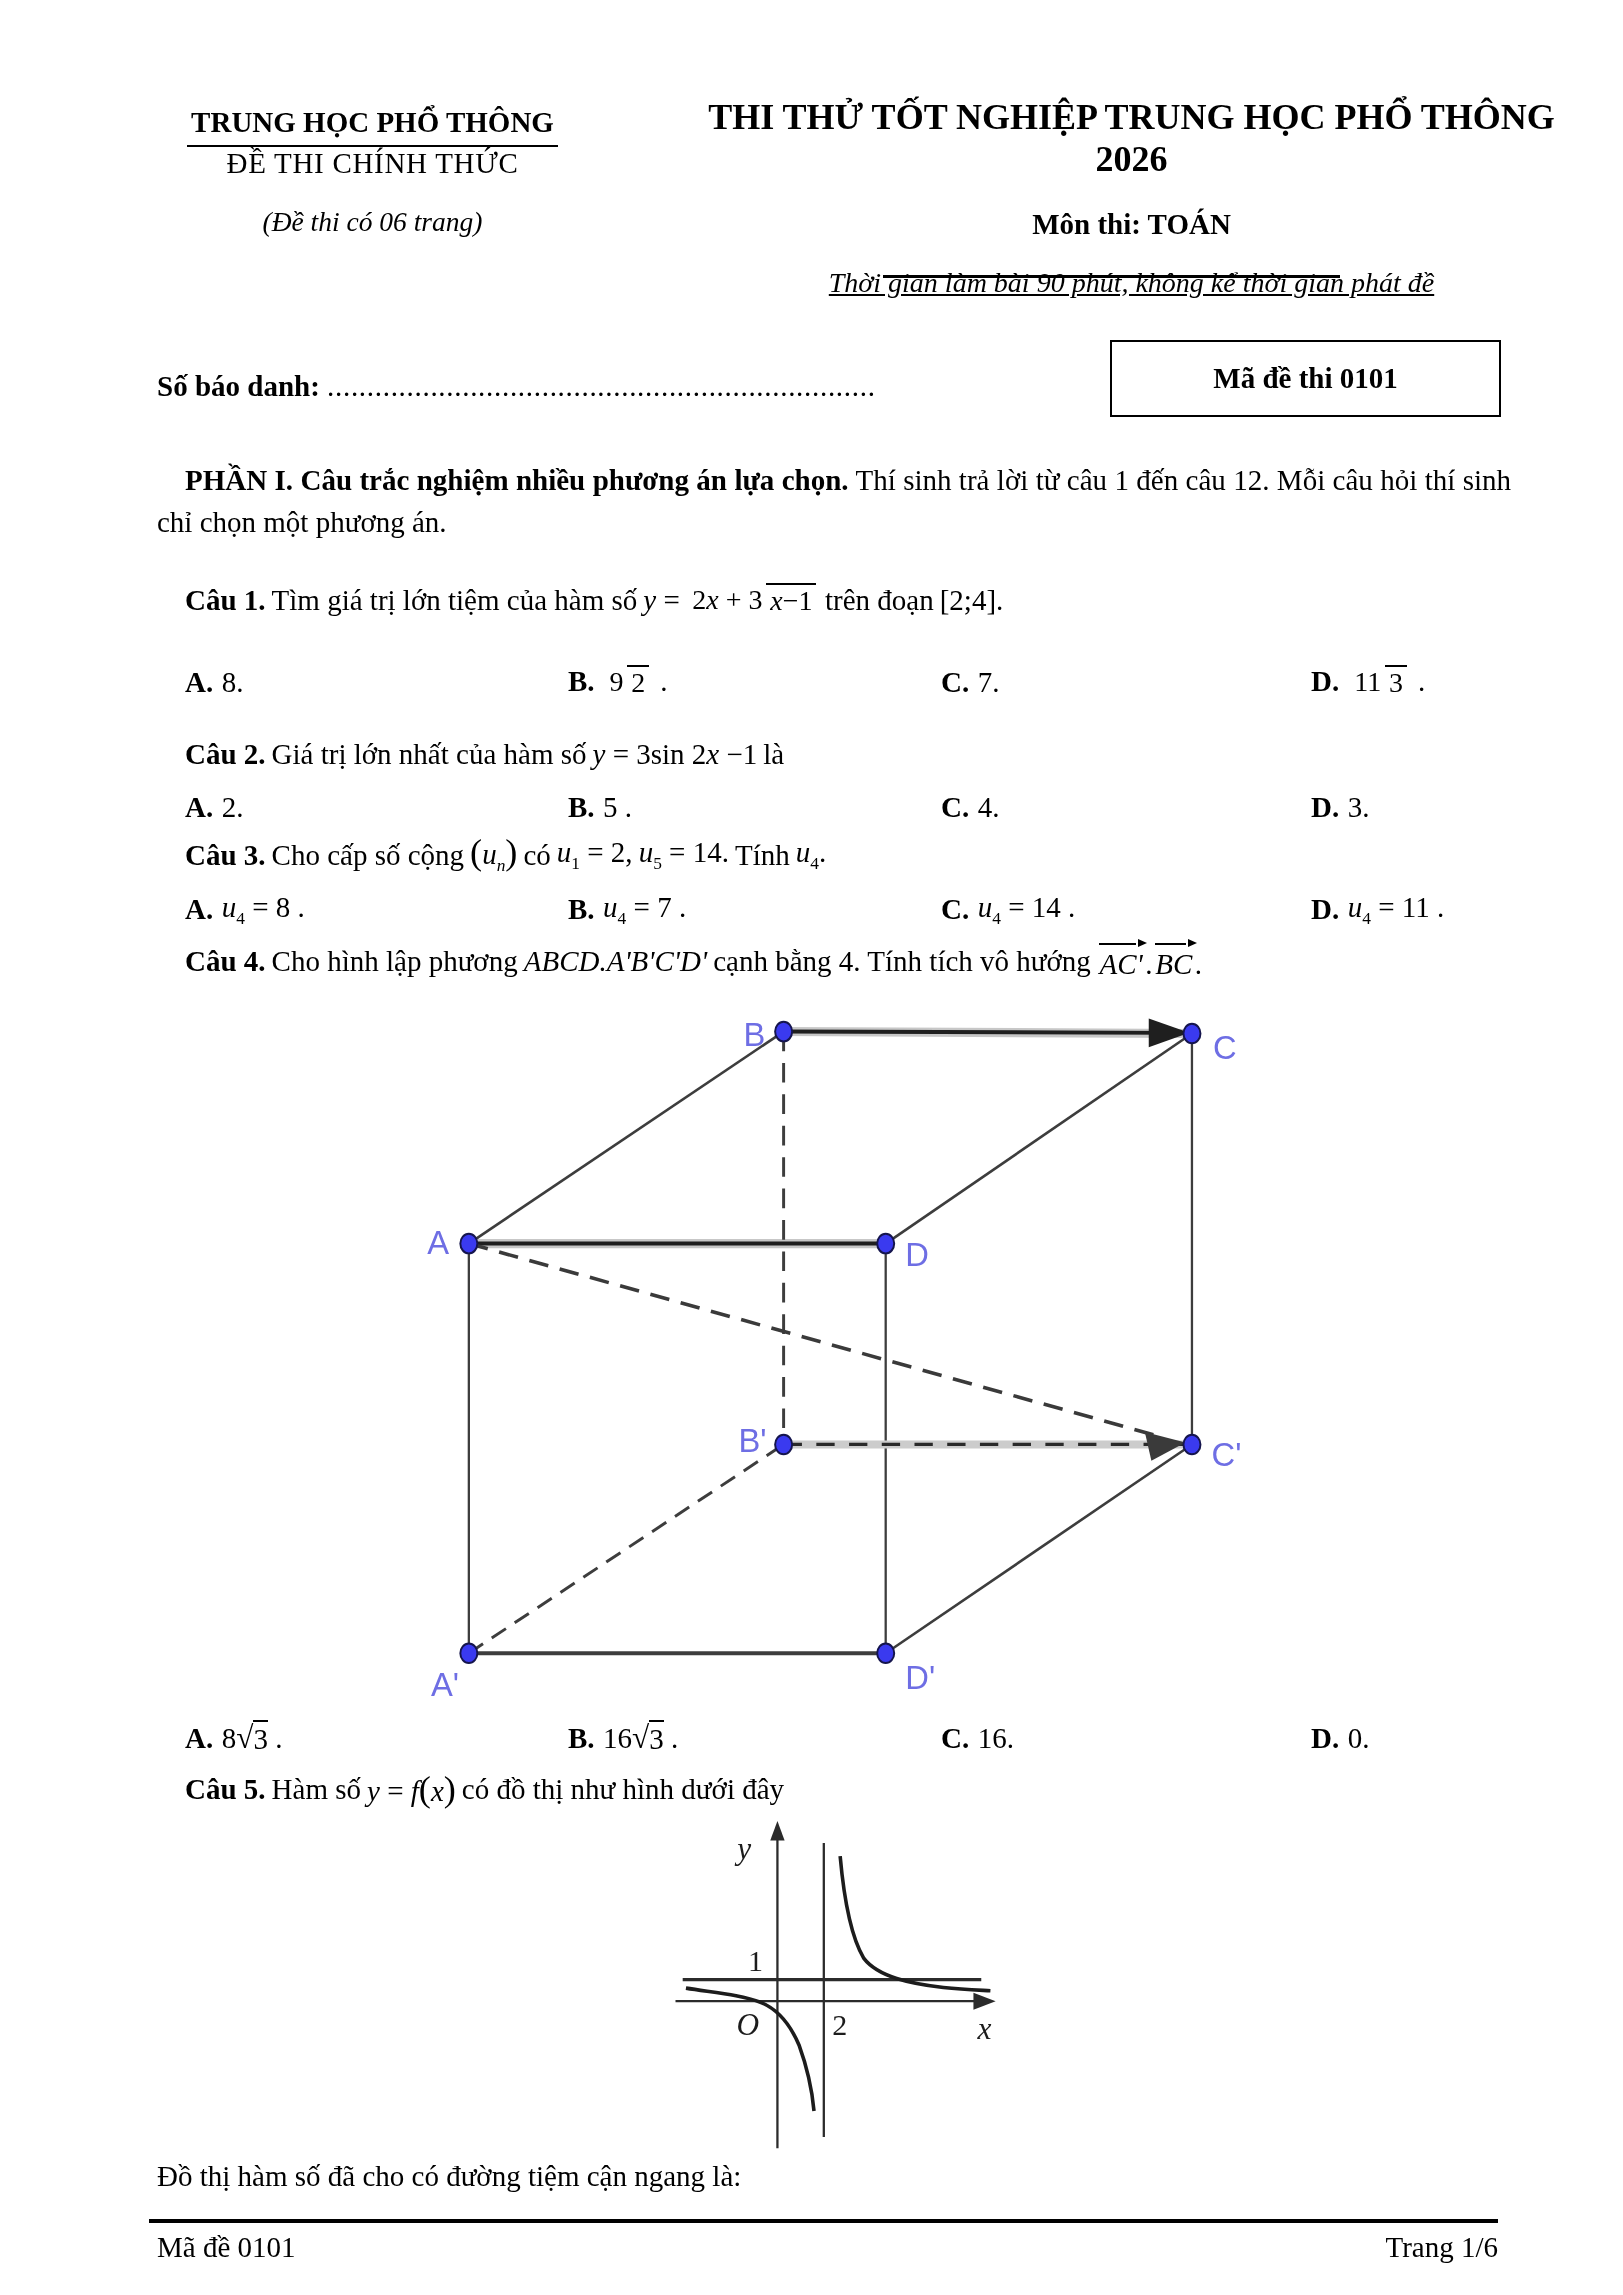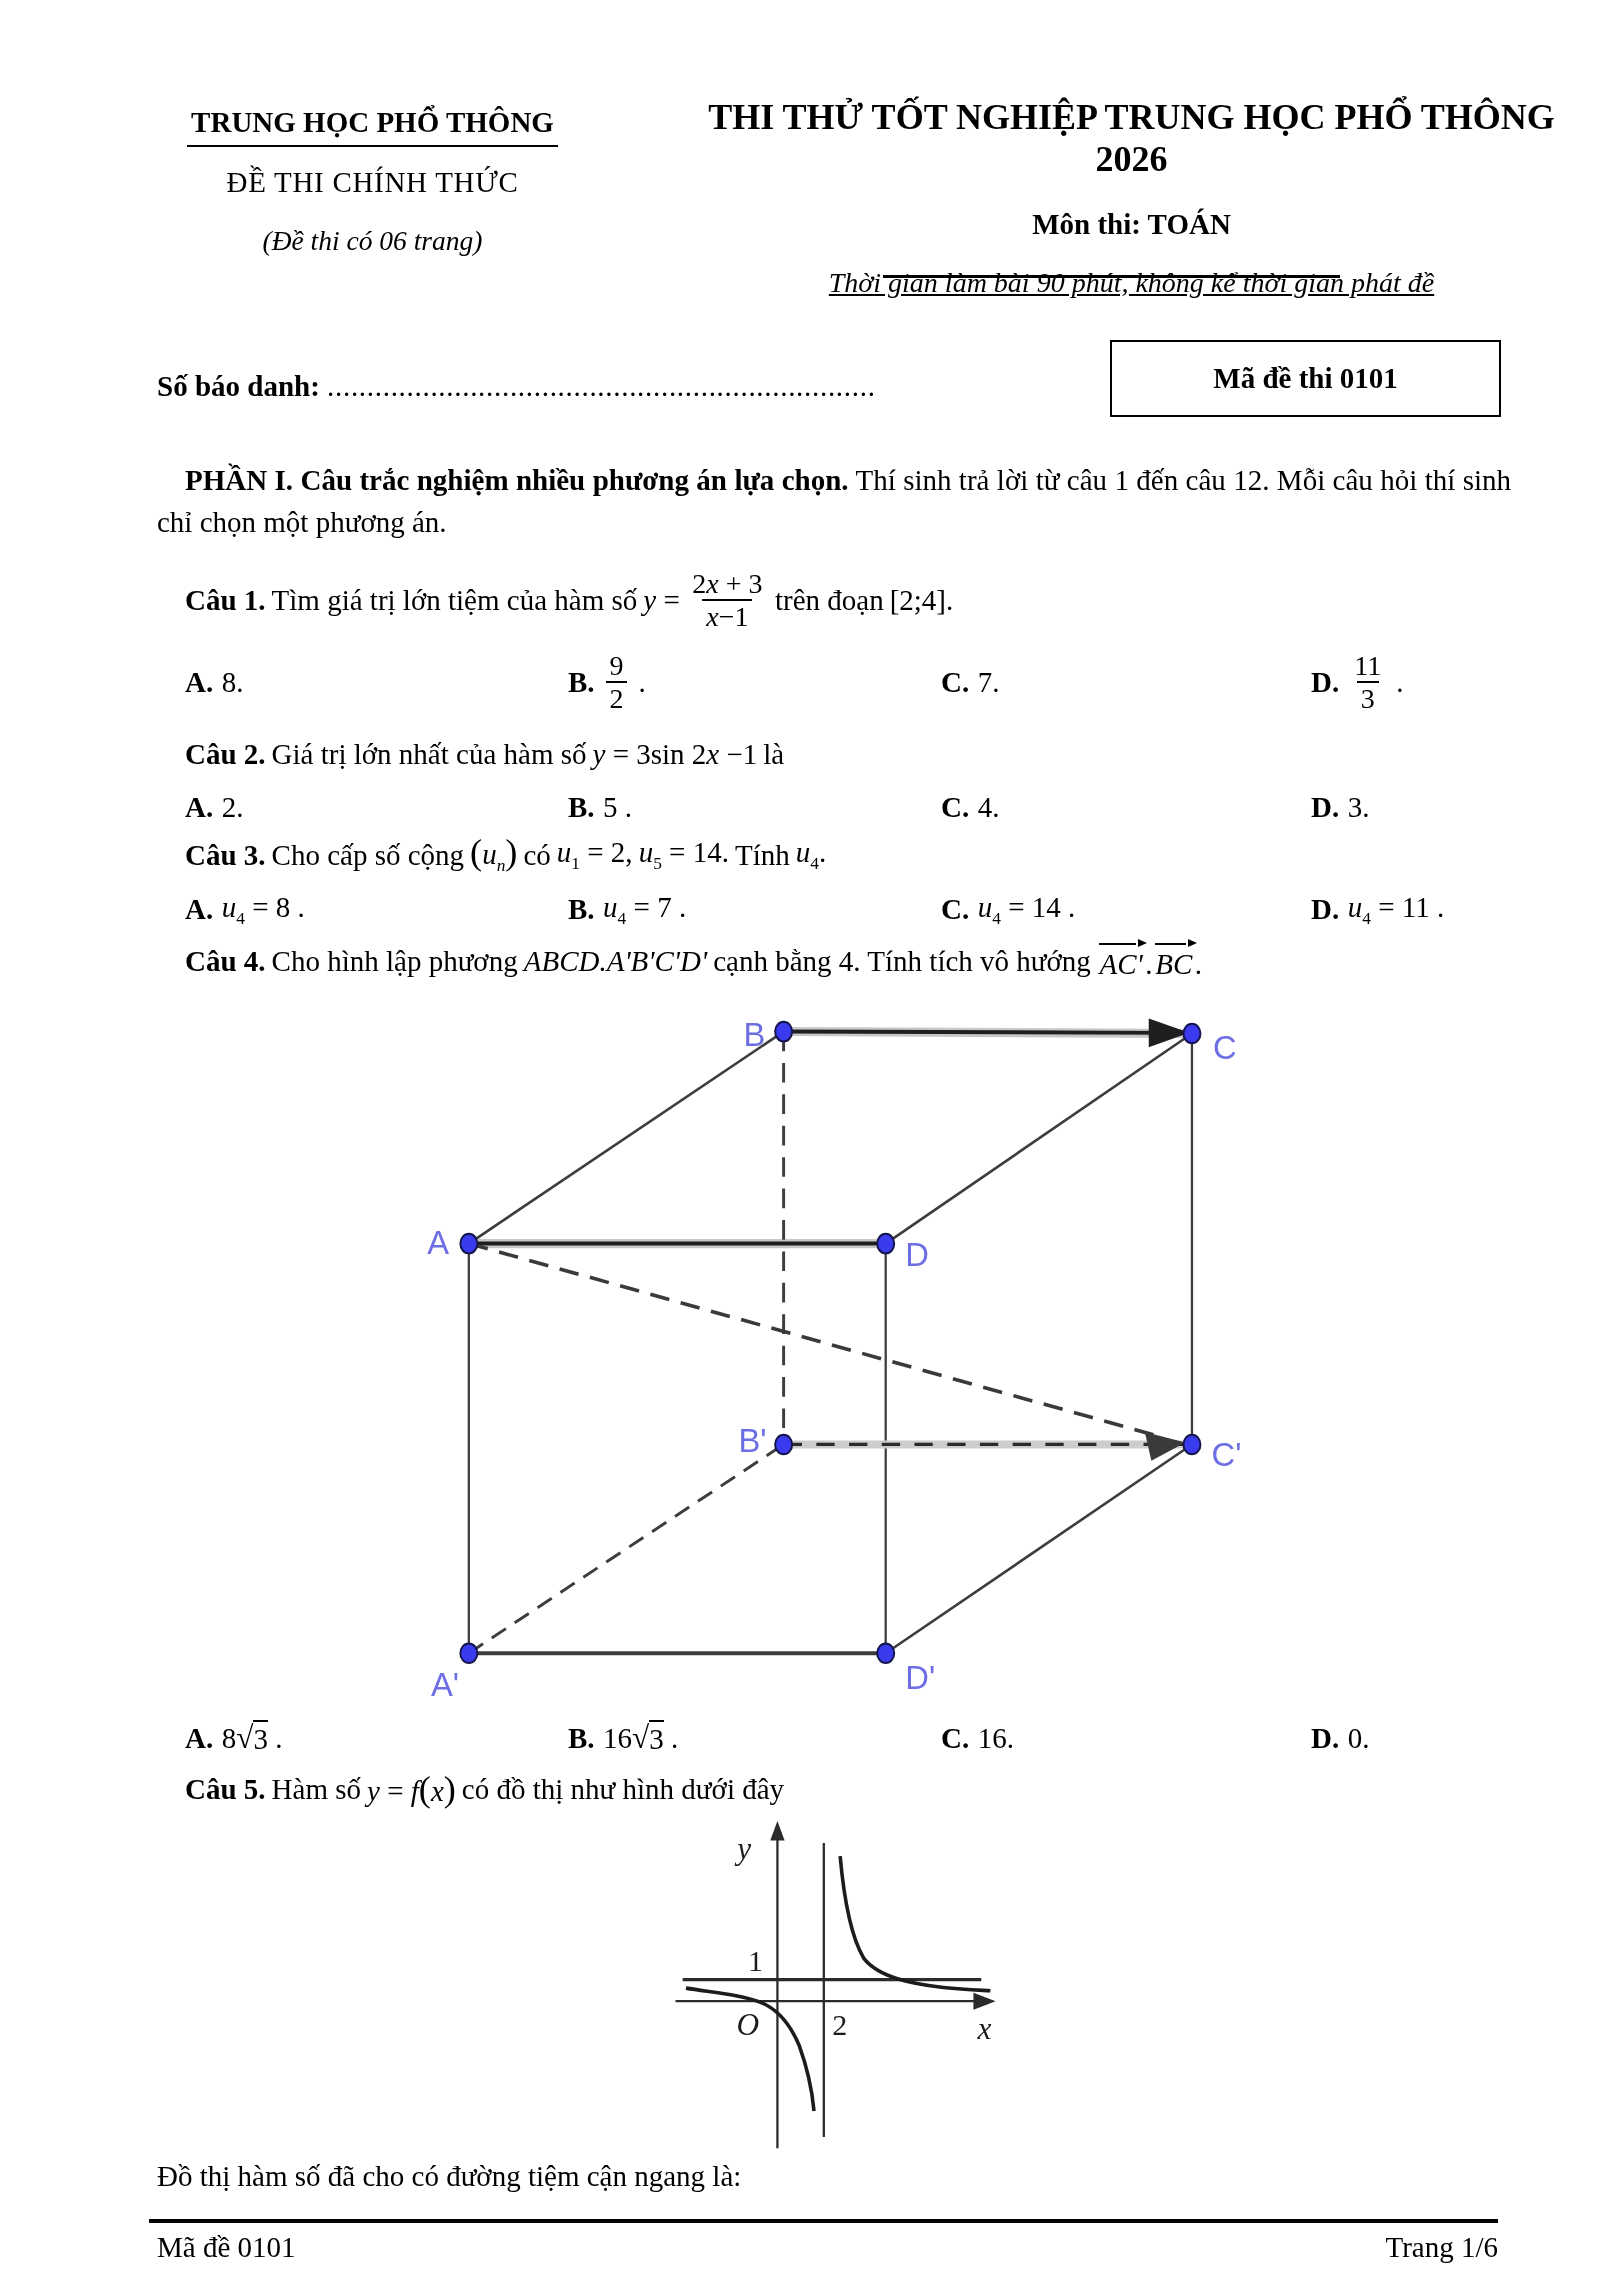--- a/index.html
+++ b/index.html
@@ -10,40 +10,40 @@
     font-size:29px; overflow:hidden;
   }
   .abs { position:absolute; }
   .b { font-weight:bold;margin-left:28px; }
   .nowrap { white-space:nowrap; overflow:hidden; }
 
   
   .hdr-left { left:111px; top:92px; width:523px; text-align:center; }
   .hdr-left .l1 { font-weight:bold; }
   .hdr-left .l2 { font-weight:bold; display:inline-block; border-bottom:2.6px solid #000; padding:0 3.9px 5.2px 3.9px; margin-top:14.4px; }
-  .hdr-left .l3 { letter-spacing:0.7px; margin-top:19px; }
+  .hdr-left .l3 { letter-spacing:0.7px; margin-top:0; }
   .hdr-left .l4 { font-style:italic; font-size:27.5px; margin-top:26px; }
   .hdr-right { left:690px; top:96px; width:883px; text-align:center; }
   .hdr-right .t1 { font-weight:bold; font-size:36px; }
   .hdr-right .t2 { font-weight:bold; margin-top:27.5px; }
   .hdr-right .t3 { font-style:italic; font-size:28px; margin-top:26px;text-decoration:underline; }
   .dur-underline { left:883px; top:275px; width:457px; height:3.3px; background:#000; }
 
   .cand { left:157px; width:720px; font-size:29px; }
   .cand .lbl { font-weight:bold; }
   .dots { letter-spacing:0.7px; }
 
   .code-box { left:1110px; top:340px; width:387px; height:73px; border:2.6px solid #000;
               display:flex; align-items:center; justify-content:center; font-weight:bold; }
 
   .part1 { left:157px; top:459px; width:1354px; text-align:justify; line-height:42px; }
 
   .qline { left:157px; display:flex; align-items:center; gap:6px; white-space:nowrap; }
   .qline .cluster { display:inline; }
-  .frac { display:inline-flex; flex-direction:column; align-items:center; vertical-align:middle;
+  .frac { display:inline-flex; flex-direction:row; align-items:center; vertical-align:middle;
           font-size:28px; line-height:1.12; padding:0 2.6px; }
   .frac .den { border-top:2px solid #000; padding:0 3.9px; }
   .frac .num { padding:0 3.9px; }
   sub { font-size:0.6em; }
   .bigp { font-size:1.25em; line-height:1; }
 
   .arow { left:157px; width:1354px; display:grid; grid-template-columns:383px 373px 370px 1fr; align-items:center; }
   .opt { display:flex; align-items:center; gap:8.5px; white-space:nowrap; }
 
   .vec { display:inline-block; position:relative; font-style:italic; padding:6.5px 2.6px 0 2.6px; }

